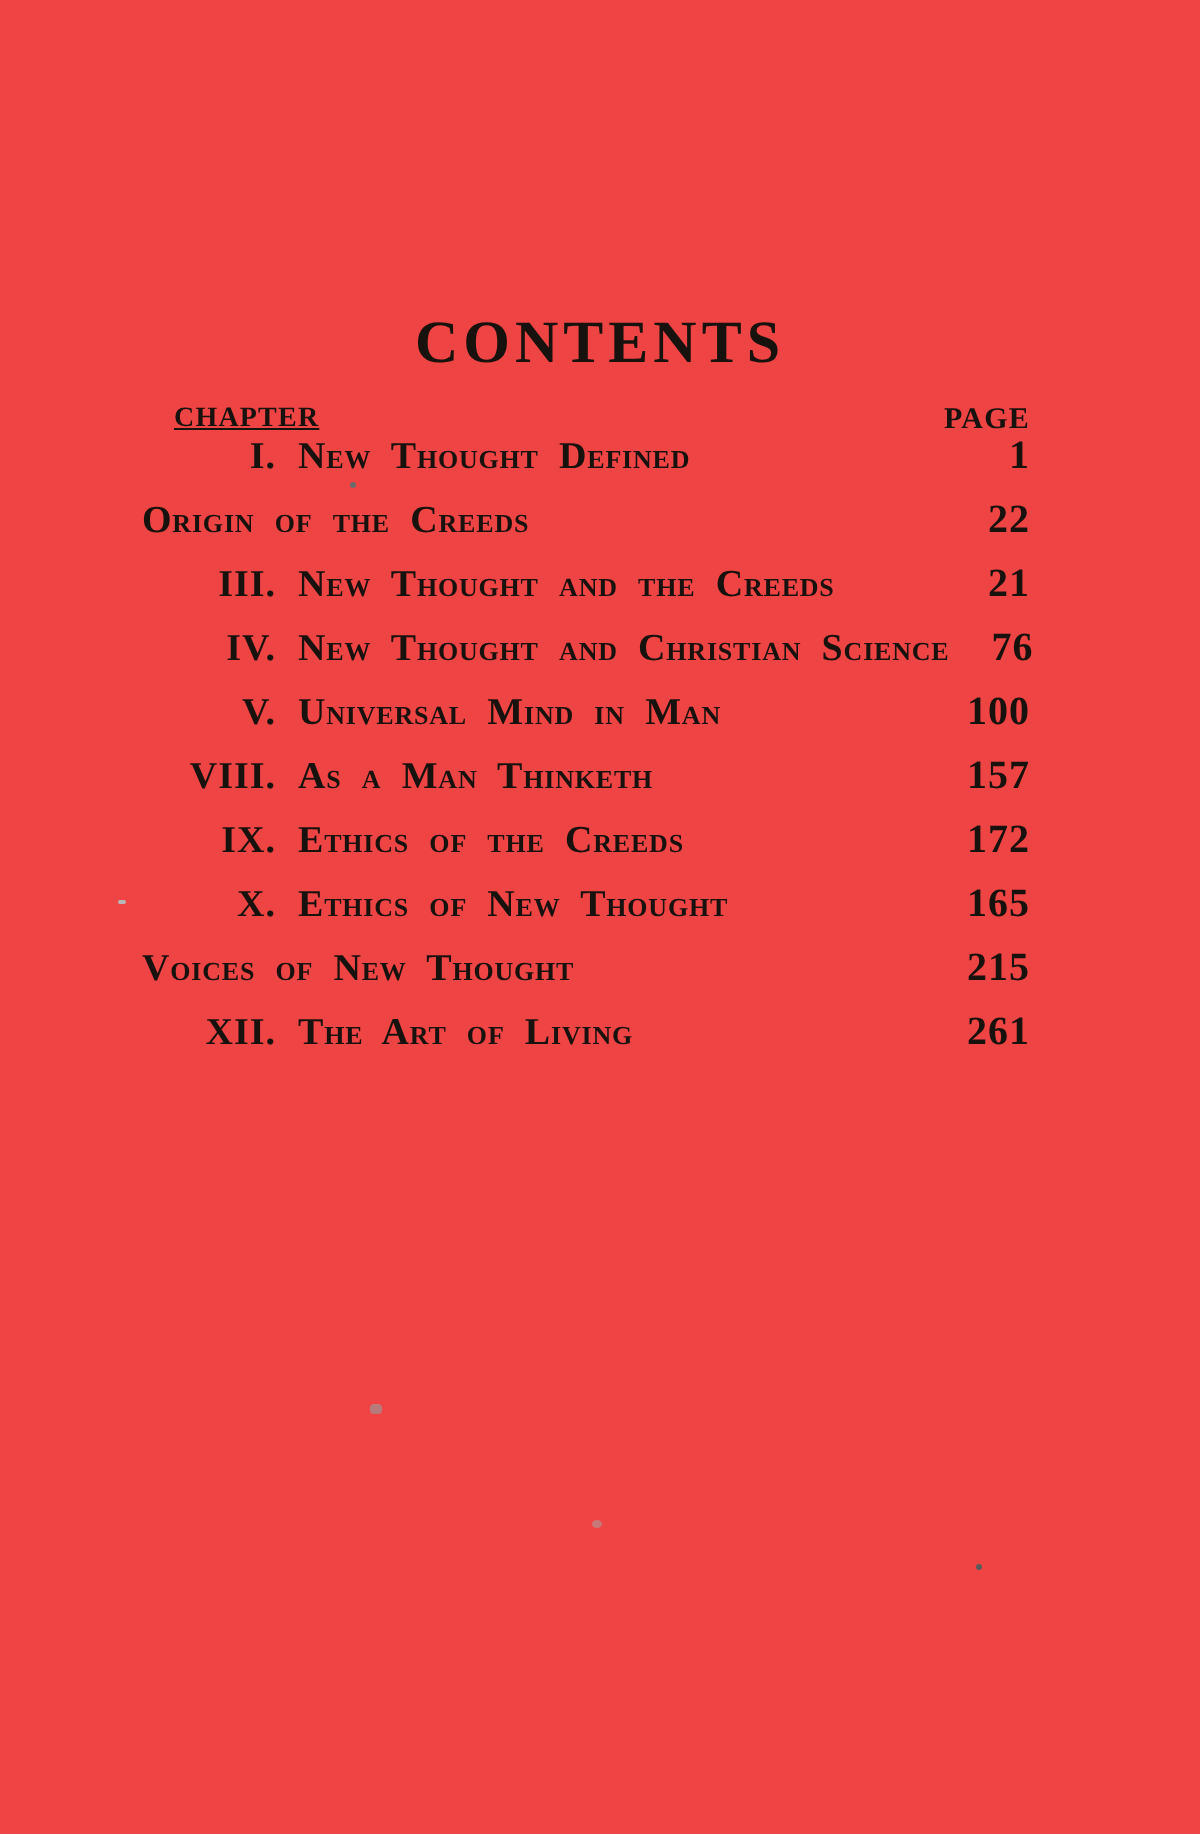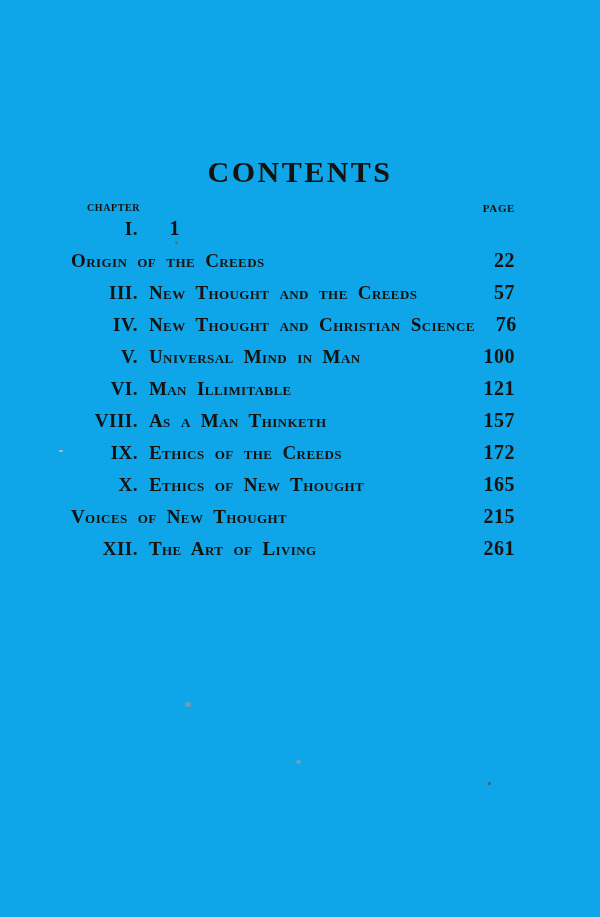--- a/index.html
+++ b/index.html
@@ -4,21 +4,21 @@
 <style>
   html, body {
     margin: 0;
     padding: 0;
     background: #ffffff;
   }
   .page {
     position: relative;
     width: 600px;
     height: 917px;
-    background: #0ea5e9;
+    background: #ef4444;
     color: #17120d;
     font-family: "Liberation Serif", "DejaVu Serif", serif;
     overflow: hidden;
   }
   .book-title {
     position: absolute;
     top: 157px;
     left: 0;
     width: 600px;
     margin: 0;
@@ -32,29 +32,30 @@
     position: absolute;
     top: 202px;
     left: 60px;
     width: 455px;
     height: 12px;
   }
   .col-chapter {
     position: absolute;
     left: 27px;
     top: 0;
-    font-size: 10px;
+    font-size: 14px;
     font-weight: 700;
     letter-spacing: 0.6px;
+    text-decoration: underline;
   }
   .col-page {
     position: absolute;
     right: 0;
     top: 0;
-    font-size: 11px;
+    font-size: 15px;
     font-weight: 700;
     letter-spacing: 0.6px;
   }
   .toc {
     position: absolute;
     top: 212px;
     left: 60px;
     width: 455px;
   }
   .row {
@@ -108,45 +109,41 @@
   <h1 class="book-title">CONTENTS</h1>
 
   <div class="col-headers">
     <span class="col-chapter">CHAPTER</span>
     <span class="col-page">PAGE</span>
   </div>
 
   <div class="toc">
     <div class="row">
       <span class="num">I.</span>
+      <span class="chap">New Thought Defined</span>
       <span class="pg">1</span>
     </div>
     <div class="row">
       <span class="chap">Origin of the Creeds</span>
       <span class="pg">22</span>
     </div>
     <div class="row">
       <span class="num">III.</span>
       <span class="chap">New Thought and the Creeds</span>
-      <span class="pg">57</span>
+      <span class="pg">21</span>
     </div>
     <div class="row">
       <span class="num">IV.</span>
       <span class="chap">New Thought and Christian Science</span>
       <span class="pg">76</span>
     </div>
     <div class="row">
       <span class="num">V.</span>
       <span class="chap">Universal Mind in Man</span>
       <span class="pg">100</span>
-    </div>
-    <div class="row">
-      <span class="num">VI.</span>
-      <span class="chap">Man Illimitable</span>
-      <span class="pg">121</span>
     </div>
     <div class="row">
       <span class="num">VIII.</span>
       <span class="chap">As a Man Thinketh</span>
       <span class="pg">157</span>
     </div>
     <div class="row">
       <span class="num">IX.</span>
       <span class="chap">Ethics of the Creeds</span>
       <span class="pg">172</span>

